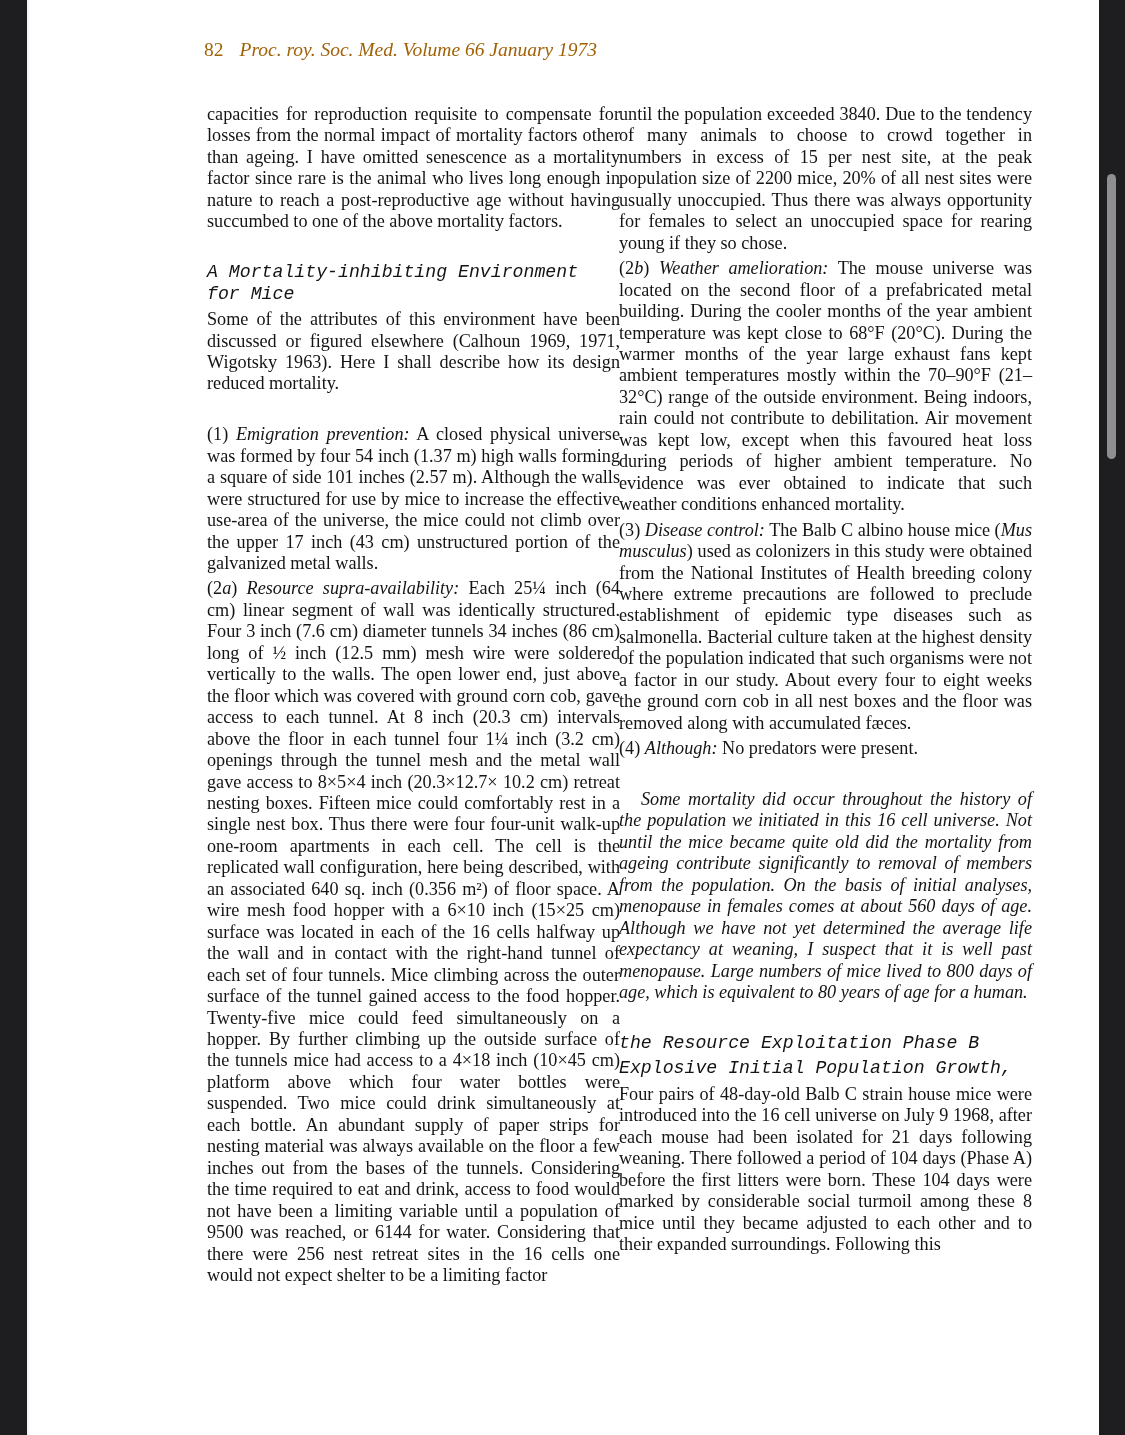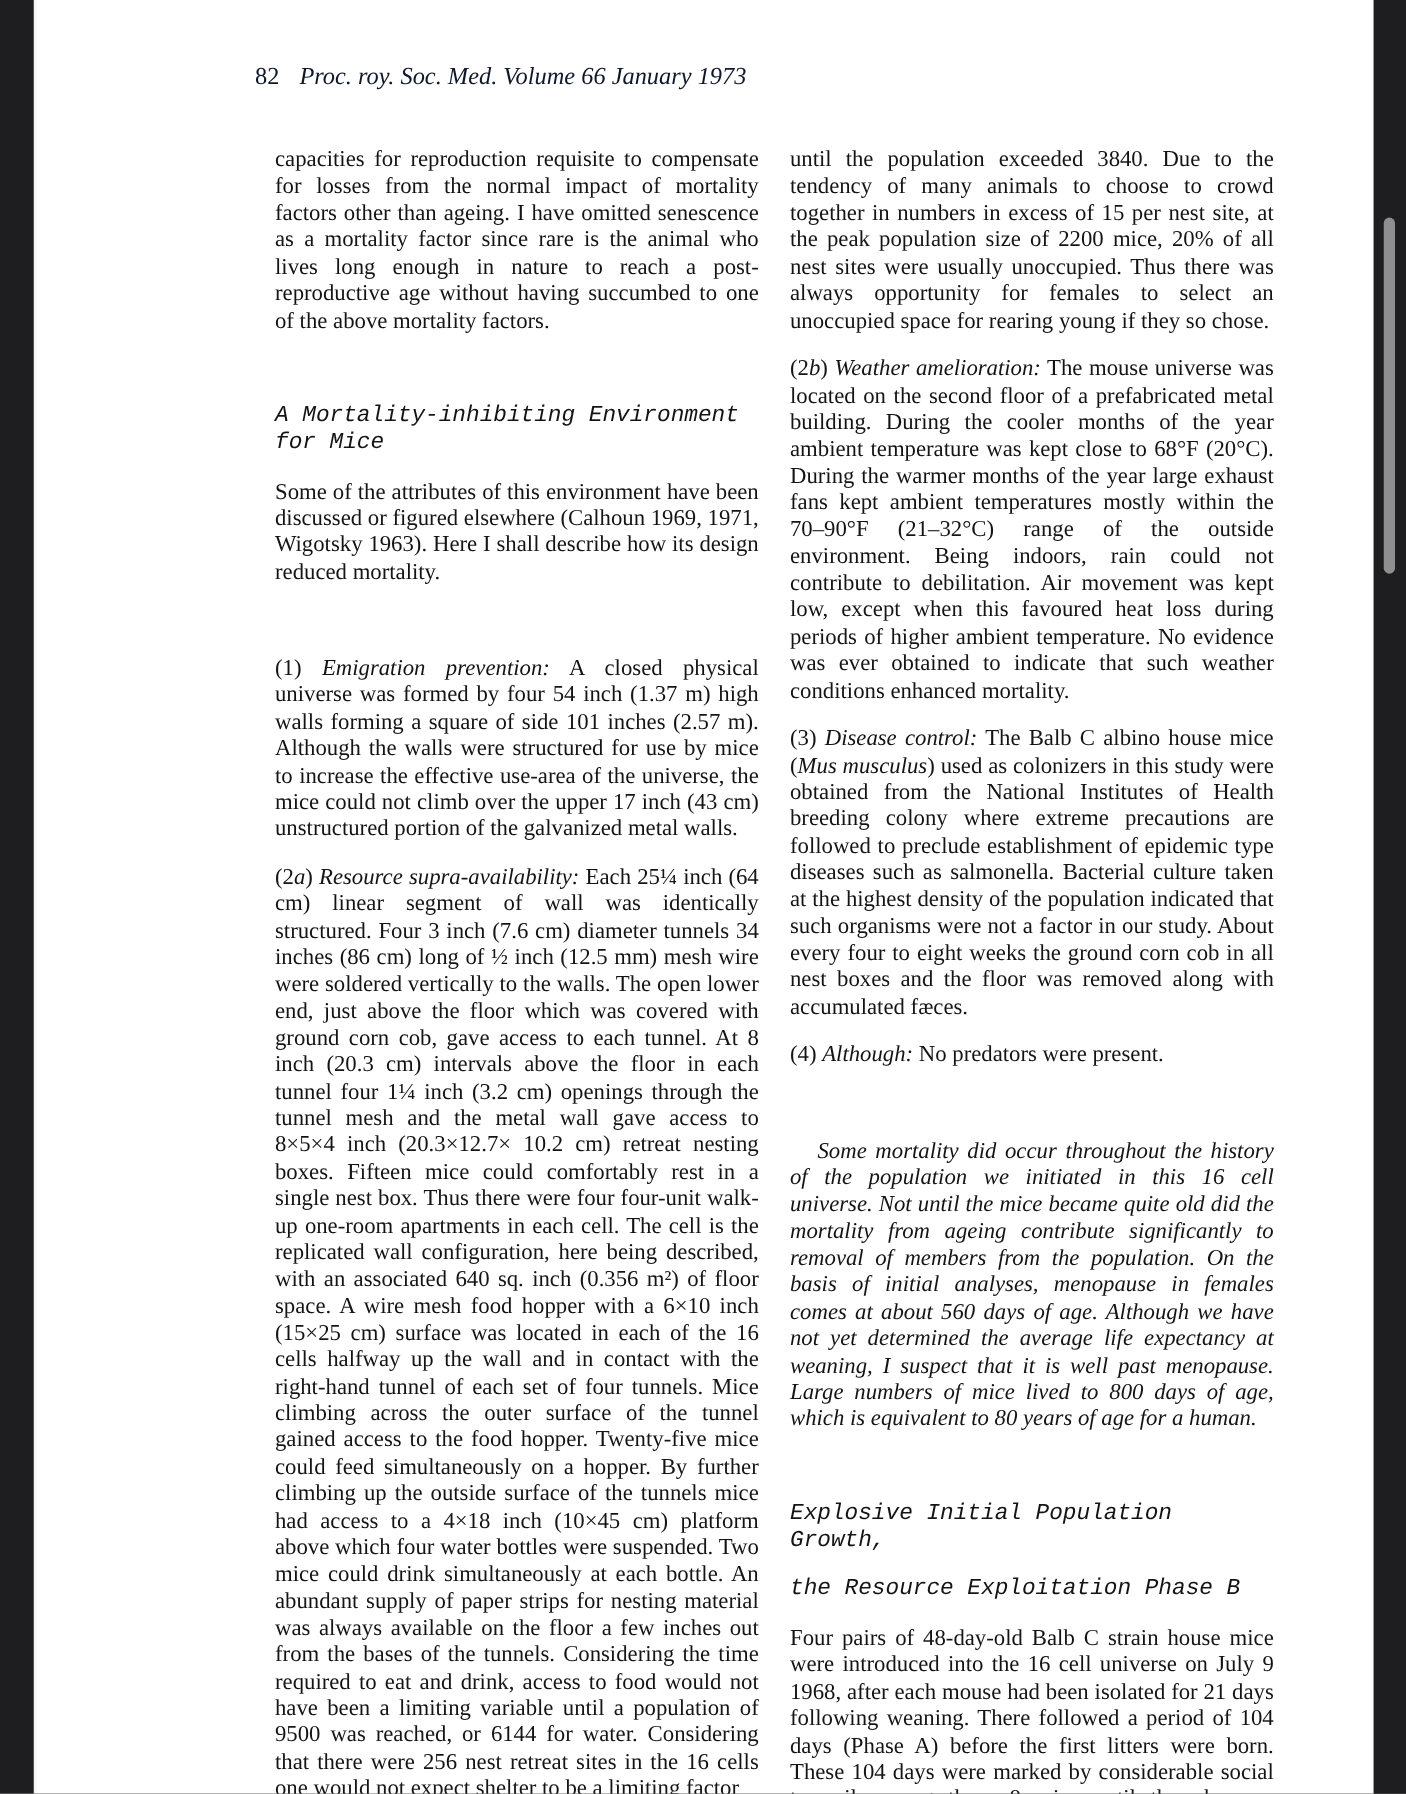--- a/index.html
+++ b/index.html
@@ -8,33 +8,33 @@
     background: #1e1e20;
     position: relative;
     font-family: "Liberation Serif", "DejaVu Serif", serif;
   }
   .page {
     position: absolute; left: 27px; top: 0; width: 1072px; height: 1435px;
     background: #ffffff;
     box-shadow: inset 3px 0 3px -2px rgba(0,0,0,0.08);
   }
   .header {
-    position: absolute; left: 177px; top: 51px;
-    font-size: 19.5px; color: #0f172a; white-space: nowrap;
+    position: absolute; left: 177px; top: 39px;
+    font-size: 19.5px; color: #a16207; white-space: nowrap;
   }
   .header .pn { margin-right: 16px; }
   .header .jt { font-style: italic; }
   .col {
     position: absolute; top: 100px; width: 421px;
     font-size: 18.2px; line-height: 21.45px; color: #141414;
     text-align: justify; hyphens: none;
   }
   .col.left { left: 176px; }
   .col.right { left: 588px; }
-  .col p { margin: 17px; }
+  .col p { margin: 4px; }
   .col .gap { height: 21.45px; }
   .col .head { font-style: italic; text-align: left; font-family: Liberation Mono, monospace; }
   .col .indent { text-indent: 22px; font-style: italic; }
   .col i, .col em { font-style: italic; }
   .scrollbar {
     position: absolute; left: 1099px; top: 0; width: 26px; height: 1435px;
     background: #1e1e20;
   }
   .scroll-thumb {
     position: absolute; left: 8px; top: 174px; width: 9px; height: 285px;
@@ -60,21 +60,21 @@
   </div>
 
   <div class="col right">
     <p>until the population exceeded 3840. Due to the tendency of many animals to choose to crowd together in numbers in excess of 15 per nest site, at the peak population size of 2200 mice, 20% of all nest sites were usually unoccupied. Thus there was always opportunity for females to select an unoccupied space for rearing young if they so chose.</p>
     <p><span>(2</span><i>b</i><span>) </span><i>Weather amelioration:</i><span> The mouse universe was located on the second floor of a prefabricated metal building. During the cooler months of the year ambient temperature was kept close to 68°F (20°C). During the warmer months of the year large exhaust fans kept ambient temperatures mostly within the 70–90°F (21–32°C) range of the outside environment. Being indoors, rain could not contribute to debilitation. Air movement was kept low, except when this favoured heat loss during periods of higher ambient temperature. No evidence was ever obtained to indicate that such weather conditions enhanced mortality.</span></p>
     <p><span>(3) </span><i>Disease control:</i><span> The Balb C albino house mice (</span><i>Mus musculus</i><span>) used as colonizers in this study were obtained from the National Institutes of Health breeding colony where extreme precautions are followed to preclude establishment of epidemic type diseases such as salmonella. Bacterial culture taken at the highest density of the population indicated that such organisms were not a factor in our study. About every four to eight weeks the ground corn cob in all nest boxes and the floor was removed along with accumulated fæces.</span></p>
     <p><span>(4) </span><i>Although:</i><span> No predators were present.</span></p>
     <div class="gap"></div>
     <p class="indent">Some mortality did occur throughout the history of the population we initiated in this 16 cell universe. Not until the mice became quite old did the mortality from ageing contribute significantly to removal of members from the population. On the basis of initial analyses, menopause in females comes at about 560 days of age. Although we have not yet determined the average life expectancy at weaning, I suspect that it is well past menopause. Large numbers of mice lived to 800 days of age, which is equivalent to 80 years of age for a human.</p>
     <div class="gap"></div>
+    <p class="head">the Resource Exploitation Phase B</p>
     <p class="head">Explosive Initial Population Growth,</p>
-    <p class="head">the Resource Exploitation Phase B</p>
     <p>Four pairs of 48-day-old Balb C strain house mice were introduced into the 16 cell universe on July 9 1968, after each mouse had been isolated for 21 days following weaning. There followed a period of 104 days (Phase A) before the first litters were born. These 104 days were marked by considerable social turmoil among these 8 mice until they became adjusted to each other and to their expanded surroundings. Following this</p>
   </div>
 </div>
 
 <div class="scrollbar">
   <div class="scroll-thumb"></div>
 </div>
 
 </body></html>

